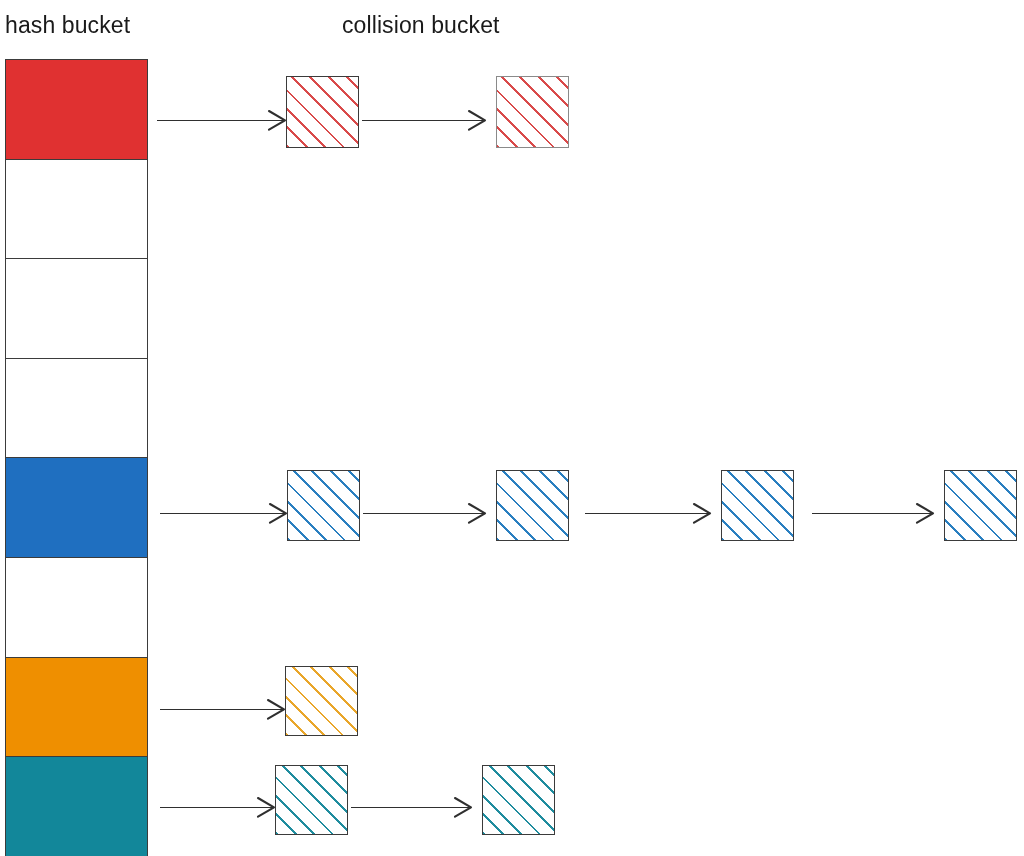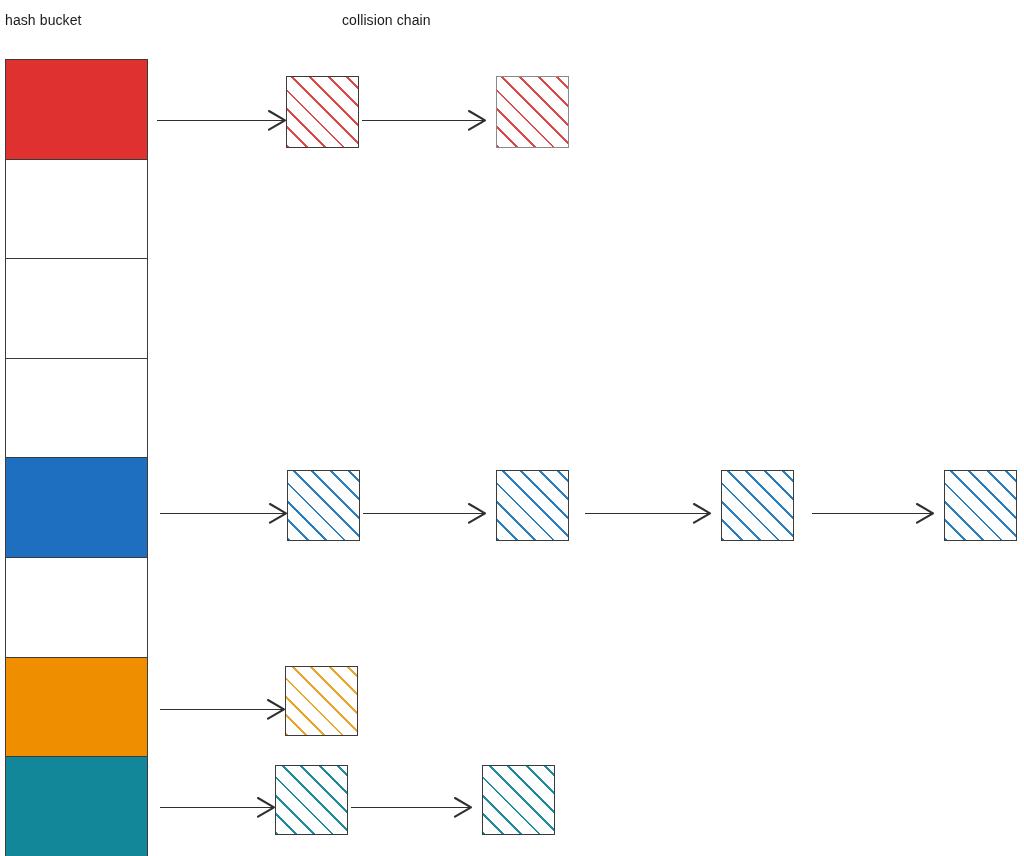--- a/index.html
+++ b/index.html
@@ -12,21 +12,21 @@
     font-family: "Liberation Sans", sans-serif;
   }
   #stage {
     position: relative;
     width: 1024px;
     height: 856px;
     background: #ffffff;
   }
   .hdr-label {
     position: absolute;
-    font-size: 14px;
+    font-size: 23px;
     color: #1a1a1a;
     font-family: "Liberation Sans", sans-serif;
     white-space: nowrap;
     letter-spacing: 0.1px;
   }
   #hdr-hash-bucket { left: 5px;  top: 12px; }
   #hdr-collision-chain { left: 342px; top: 12px; }
 
   #bucket-column {
     position: absolute;
@@ -61,21 +61,21 @@
   }
   .arrow-head svg { display:block; overflow: visible; }
 </style>
 </head>
 <body>
 
 <div id="stage">
 
   <div class="hdr-label" id="hdr-hash-bucket">hash bucket</div>
 
-  <div class="hdr-label" id="hdr-collision-chain">collision chain</div>
+  <div class="hdr-label" id="hdr-collision-chain">collision bucket</div>
 
   <div id="bucket-column">
       <div class="bucket-cell" style="top: 0px; height: 101px; background: rgb(224, 49, 49);"></div>
       <div class="bucket-cell" style="top: 99.6px; height: 101px; background: rgb(255, 255, 255);"></div>
       <div class="bucket-cell" style="top: 199.2px; height: 101px; background: rgb(255, 255, 255);"></div>
       <div class="bucket-cell" style="top: 298.8px; height: 101px; background: rgb(255, 255, 255);"></div>
       <div class="bucket-cell" style="top: 398.4px; height: 101px; background: rgb(31, 111, 192);"></div>
       <div class="bucket-cell" style="top: 498px; height: 101px; background: rgb(255, 255, 255);"></div>
       <div class="bucket-cell" style="top: 597.6px; height: 101px; background: rgb(239, 143, 0);"></div>
       <div class="bucket-cell" style="top: 697.2px; height: 101px; background: rgb(18, 135, 154);"></div>

